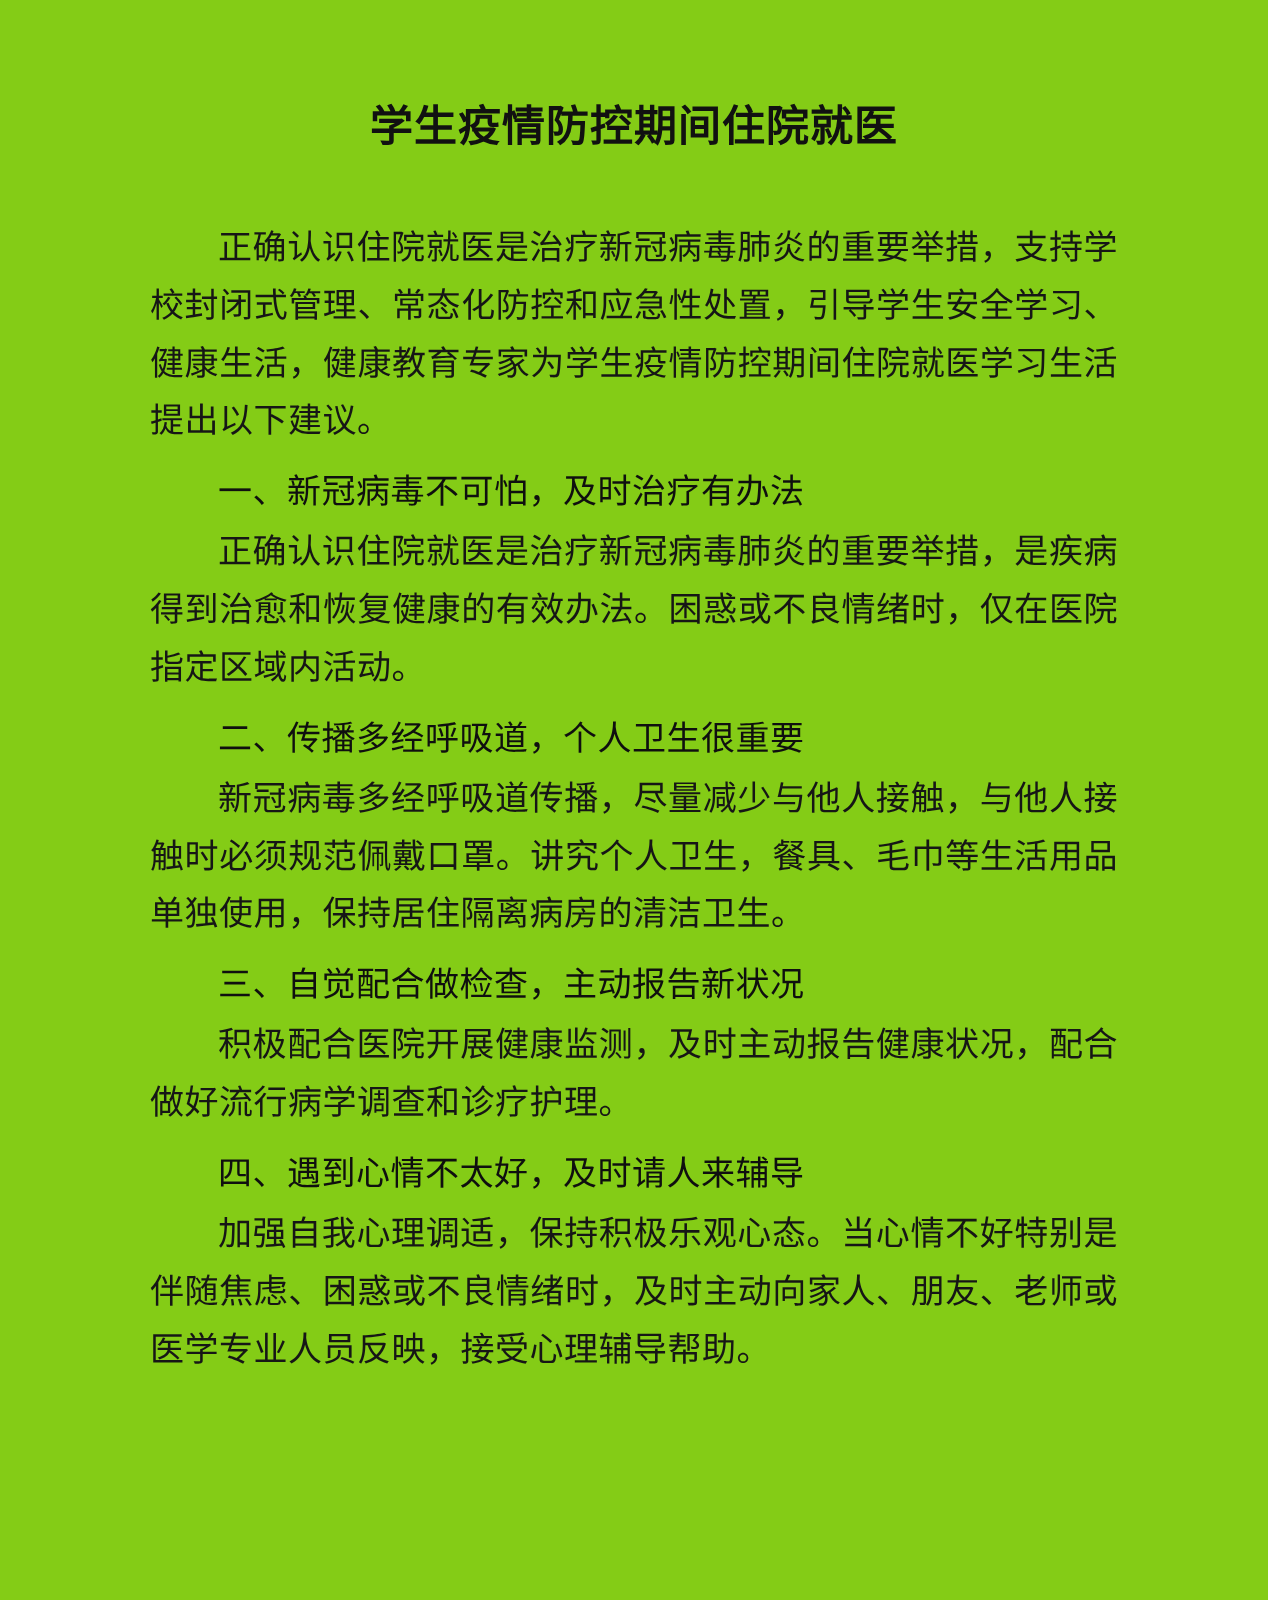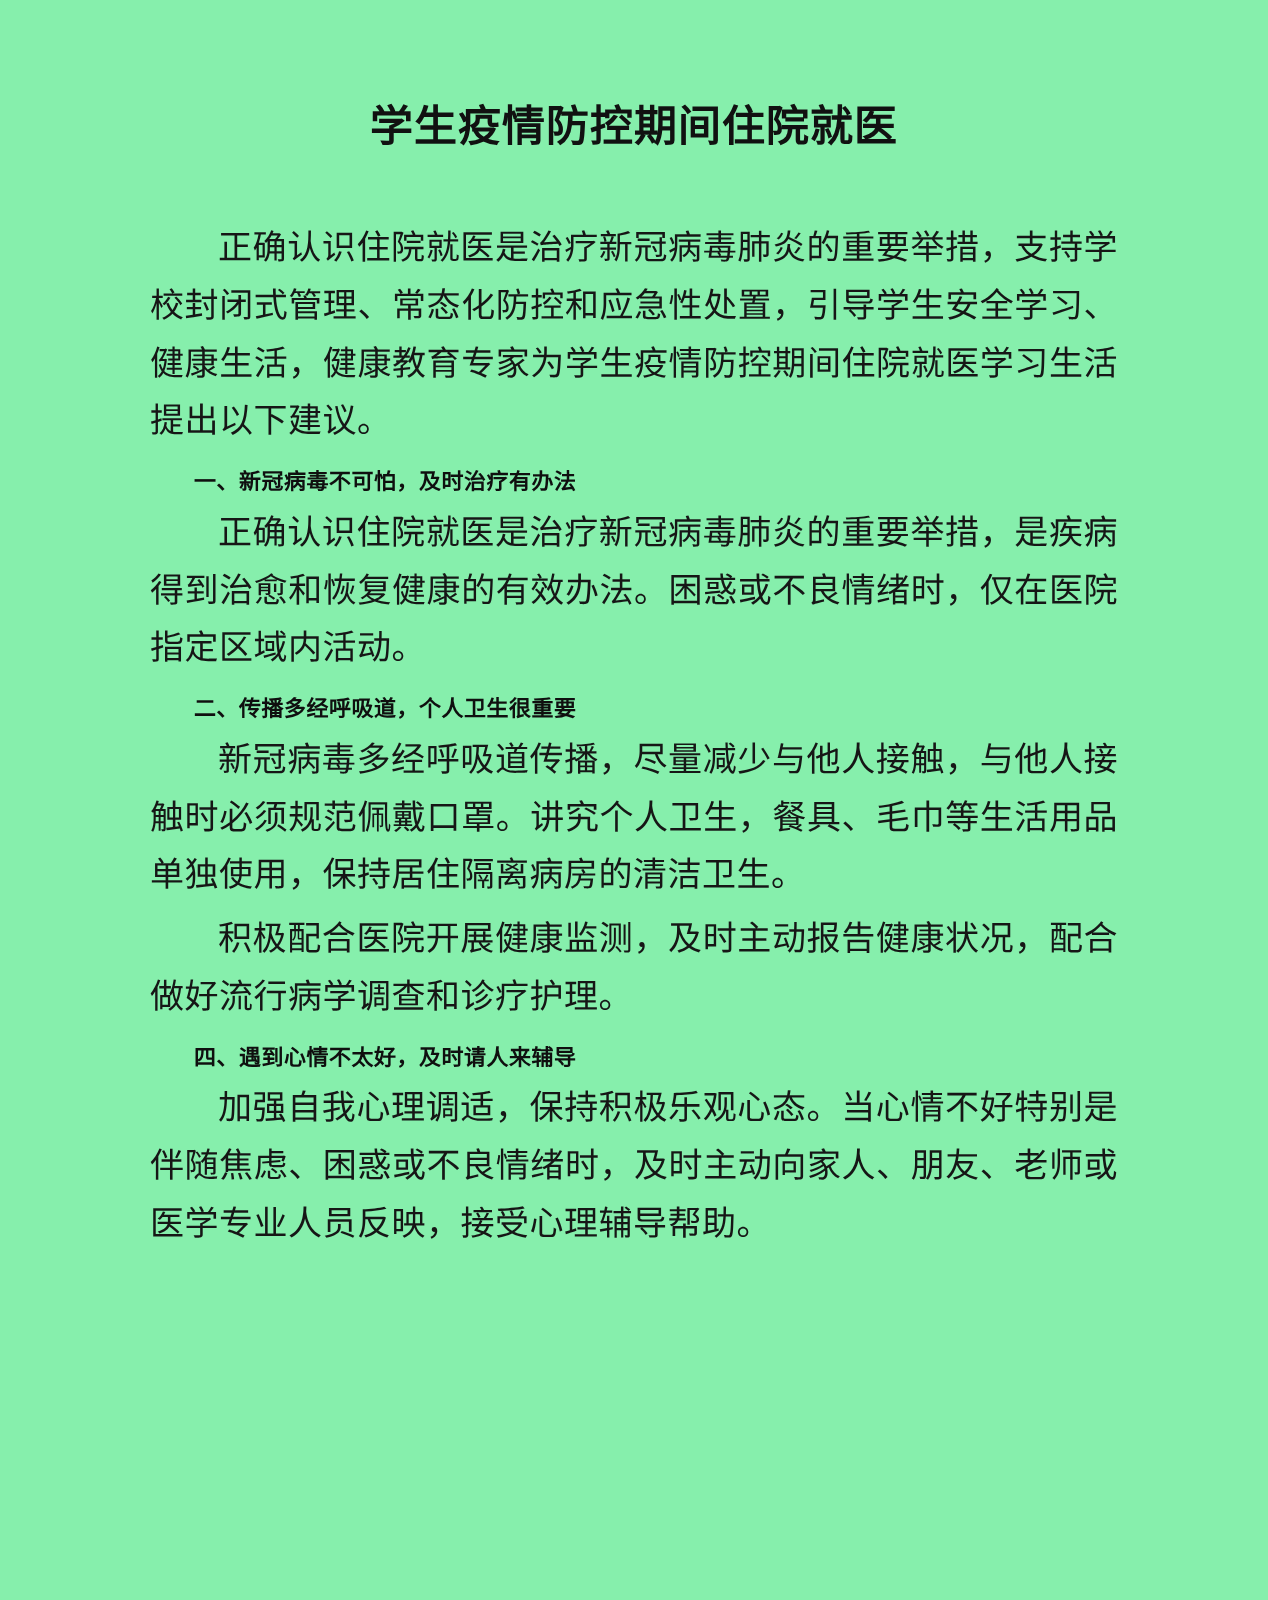--- a/index.html
+++ b/index.html
@@ -5,21 +5,21 @@
   html, body {
     margin: 0;
     padding: 0;
     background: #ffffff;
   }
   .page {
     position: relative;
     width: 1268px;
     height: 1600px;
     margin: 0 auto;
-    background: #86efac;
+    background: #84cc16;
     overflow: hidden;
     font-family: "DejaVu Serif", "Liberation Serif", serif;
     color: #1a1a1a;
   }
   .doc-body {
     padding: 96px 150px 0 150px;
     box-sizing: border-box;
   }
   .doc-title {
     text-align: center;
@@ -44,22 +44,22 @@
     line-height: 1.70;
     text-indent: 2em;
     text-align: justify;
     text-justify: inter-ideograph;
     letter-spacing: 0.5px;
     color: #161616;
   }
   h2.section-heading {
     margin: 14px 0 4px 0;
     font-family: "DejaVu Sans", "Liberation Sans", sans-serif;
-    font-weight: bold;
-    font-size: 22px;
+    font-weight: normal;
+    font-size: 34px;
     line-height: 1.62;
     text-indent: 2em;
     letter-spacing: 0.5px;
     color: #0f0f0f;
   }
   .section-block {
     margin-bottom: 4px;
   }
 </style>
 </head>
@@ -80,20 +80,21 @@
       <h2 class="section-heading">一、新冠病毒不可怕，及时治疗有办法</h2>
       <p class="para">正确认识住院就医是治疗新冠病毒肺炎的重要举措，是疾病得到治愈和恢复健康的有效办法。困惑或不良情绪时，仅在医院指定区域内活动。</p>
     </div>
 
     <div class="section-block">
       <h2 class="section-heading">二、传播多经呼吸道，个人卫生很重要</h2>
       <p class="para">新冠病毒多经呼吸道传播，尽量减少与他人接触，与他人接触时必须规范佩戴口罩。讲究个人卫生，餐具、毛巾等生活用品单独使用，保持居住隔离病房的清洁卫生。</p>
     </div>
 
     <div class="section-block">
+      <h2 class="section-heading">三、自觉配合做检查，主动报告新状况</h2>
       <p class="para">积极配合医院开展健康监测，及时主动报告健康状况，配合做好流行病学调查和诊疗护理。</p>
     </div>
 
     <div class="section-block">
       <h2 class="section-heading">四、遇到心情不太好，及时请人来辅导</h2>
       <p class="para">加强自我心理调适，保持积极乐观心态。当心情不好特别是伴随焦虑、困惑或不良情绪时，及时主动向家人、朋友、老师或医学专业人员反映，接受心理辅导帮助。</p>
     </div>
 
   </div>
 </div>

